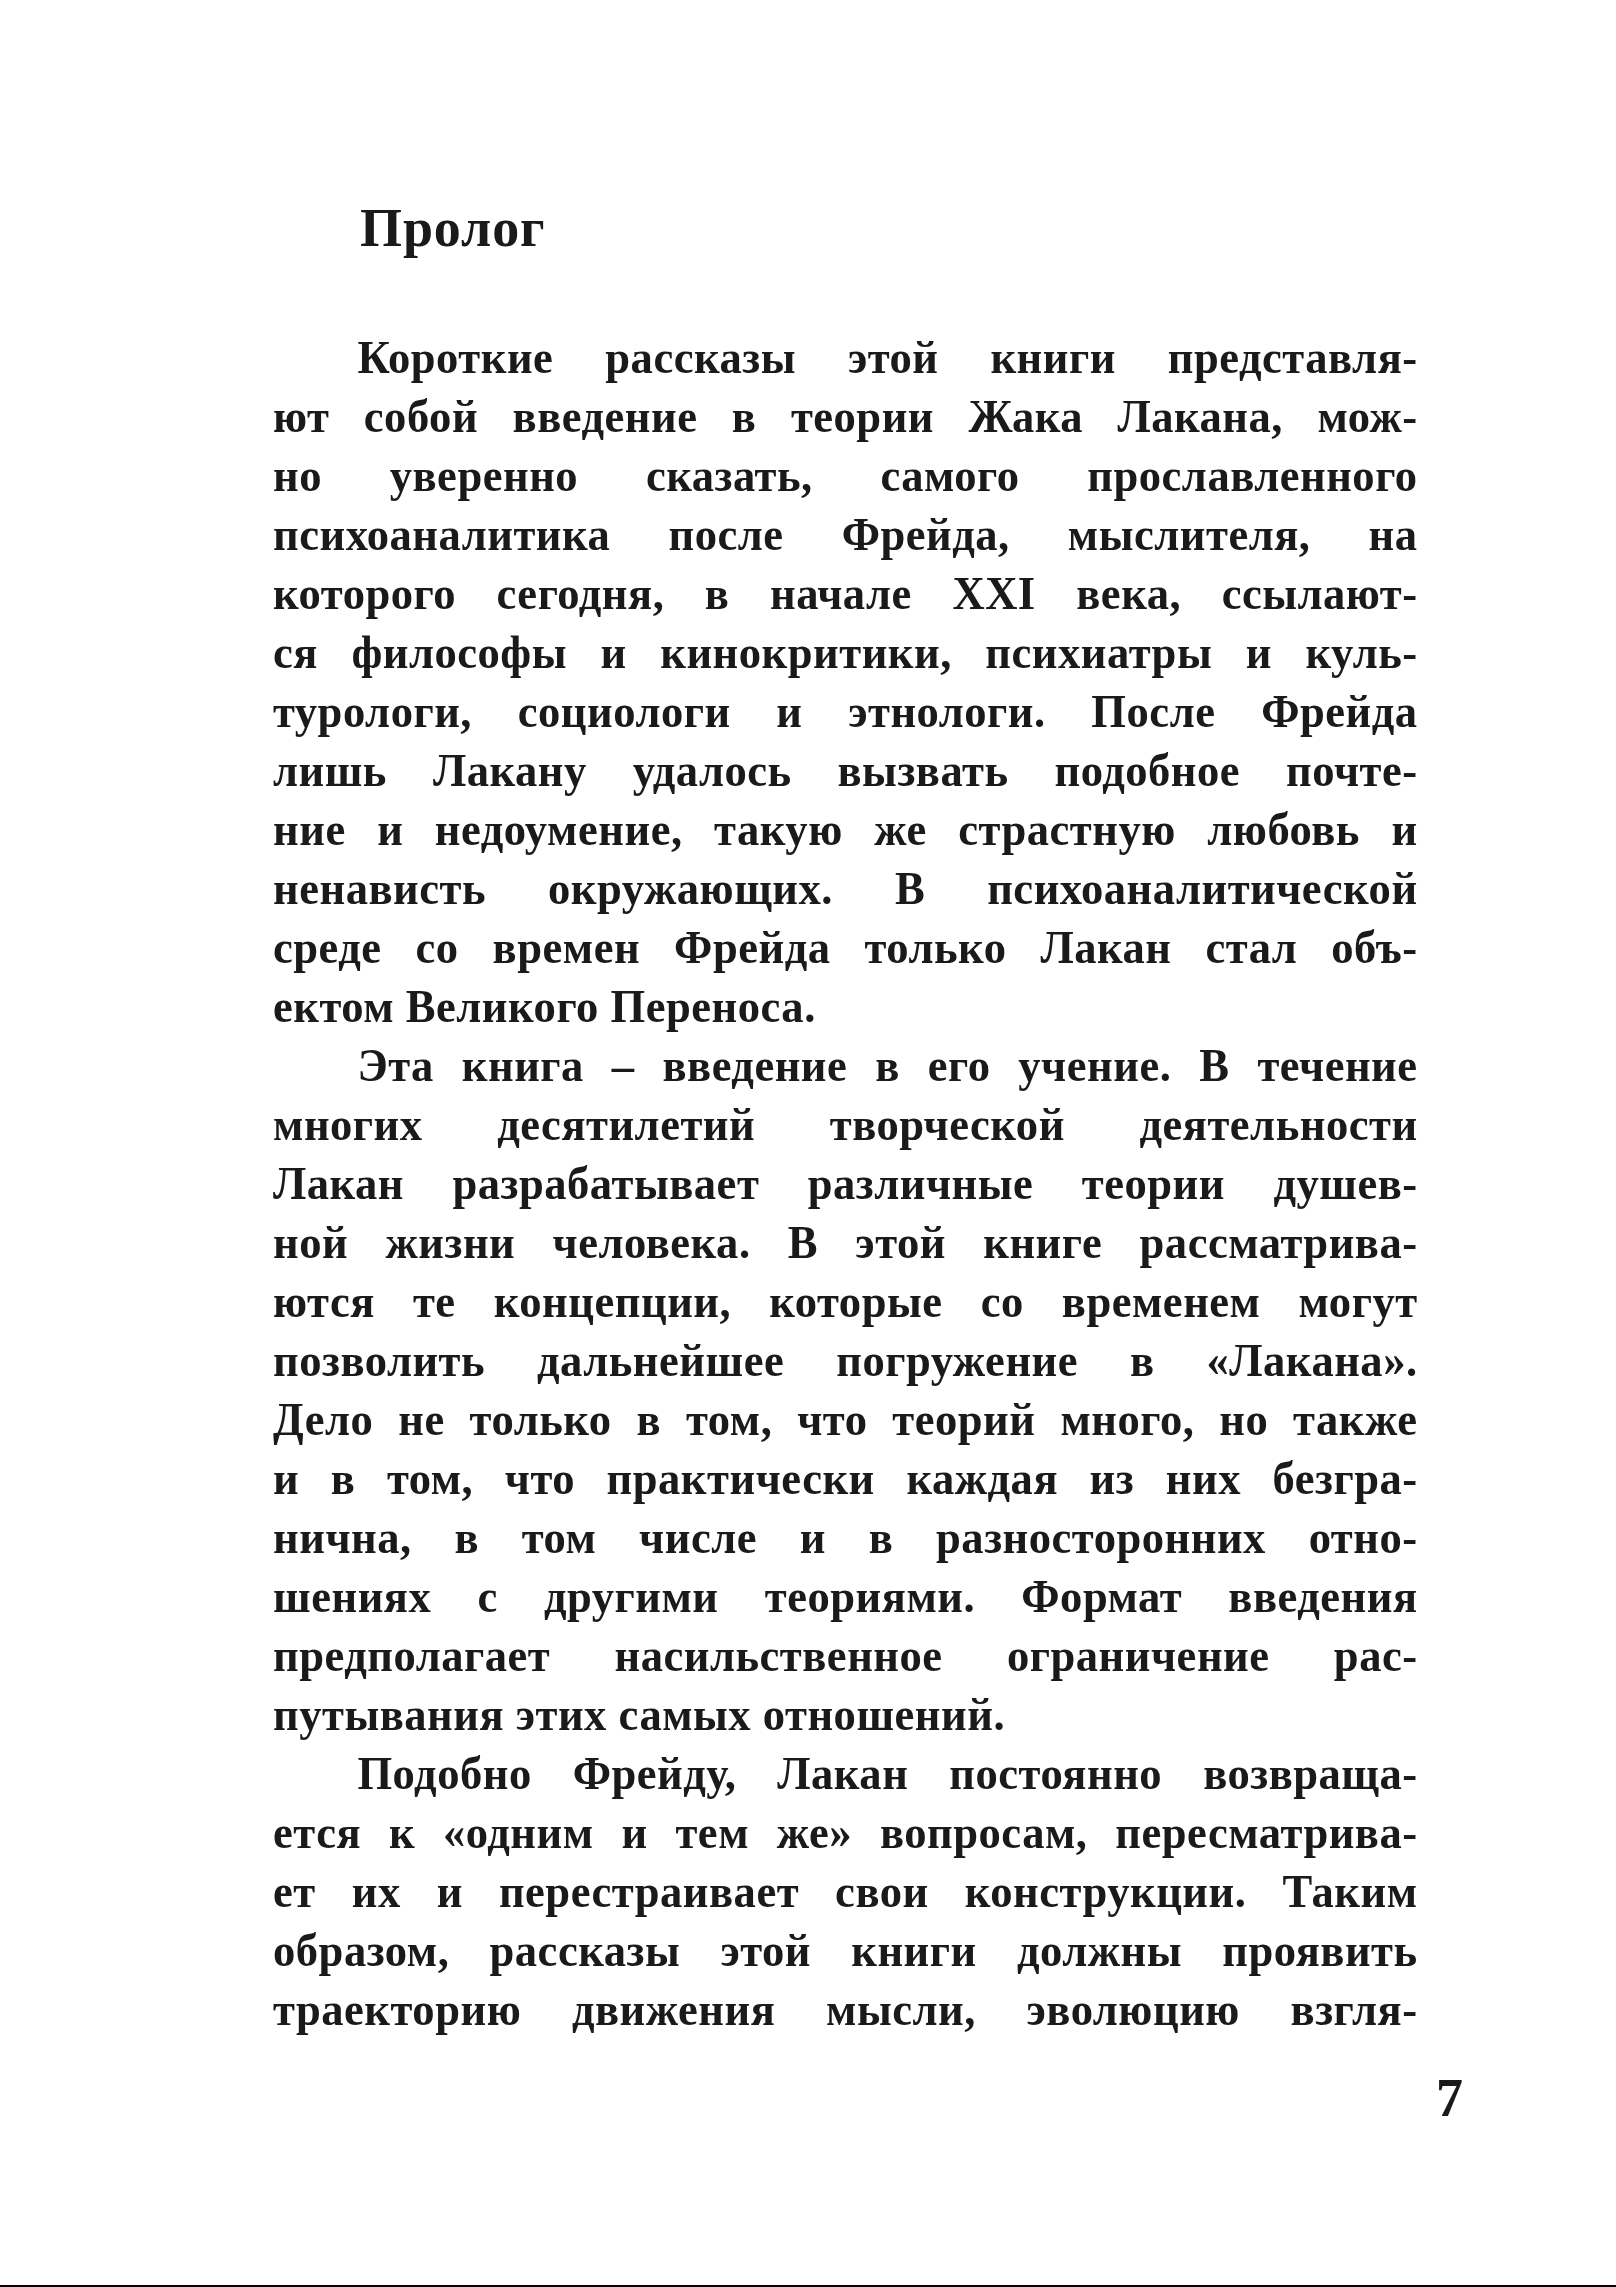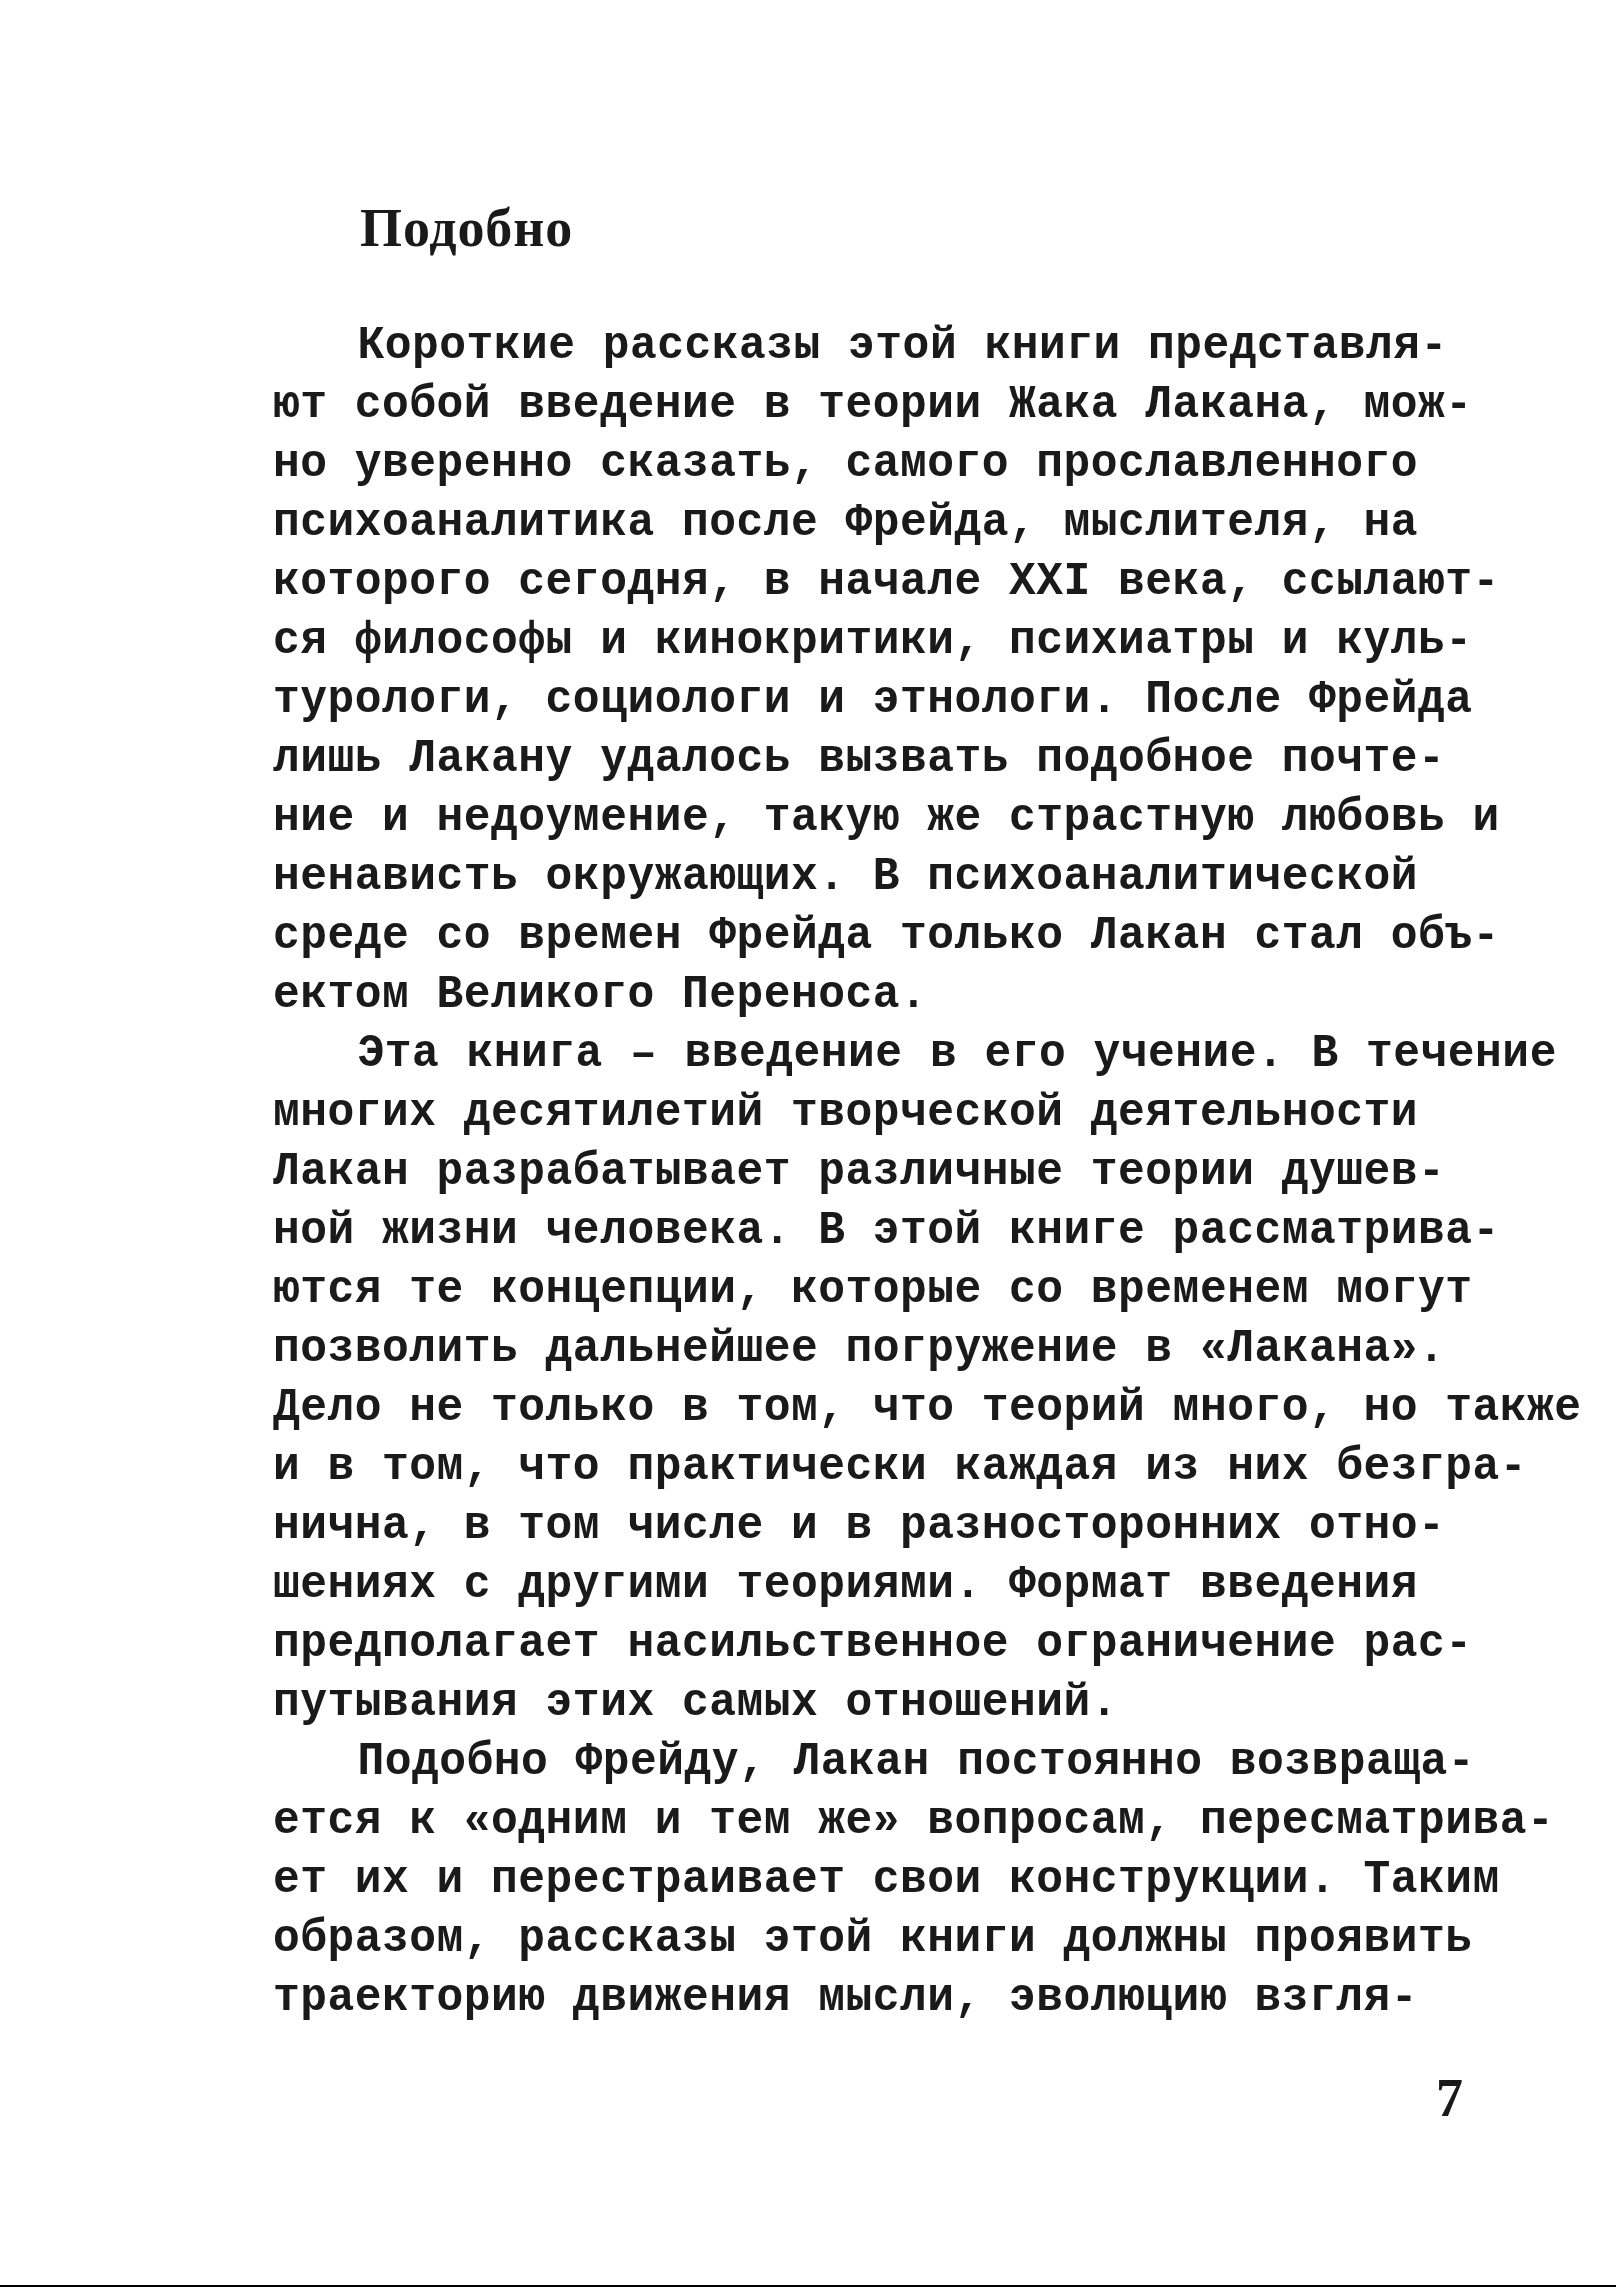--- a/index.html
+++ b/index.html
@@ -28,23 +28,22 @@
       top: 196px;
       margin: 0;
       font-size: 54px;
       font-weight: bold;
       line-height: 65px;
       letter-spacing: 0.9px;
     }
     .body-text {
       position: absolute;
       left: 273px;
-      top: 317px;
+      top: 328px;
       width: 1144px;
-      font-family: Liberation Mono, monospace;
     }
     .line {
       display: block;
       height: 59px;
       line-height: 59px;
       font-size: 46px;
       font-weight: bold;
       white-space: nowrap;
       text-align: justify;
       text-align-last: justify;
@@ -74,21 +73,21 @@
       top: 2285px;
       width: 1616px;
       height: 2.8px;
       background: #000000;
     }
   </style>
 </head>
 <body>
 
 <div class="page">
-  <h1 class="heading">Подобно</h1>
+  <h1 class="heading">Пролог</h1>
 
   <div class="body-text">
 
     <span class="line indent">Короткие рассказы этой книги представля-</span>
     <span class="line">ют собой введение в теории Жака Лакана, мож-</span>
     <span class="line">но уверенно сказать, самого прославленного</span>
     <span class="line">психоаналитика после Фрейда, мыслителя, на</span>
     <span class="line">которого сегодня, в начале XXI века, ссылают-</span>
     <span class="line">ся философы и кинокритики, психиатры и куль-</span>
     <span class="line">турологи, социологи и этнологи. После Фрейда</span>

